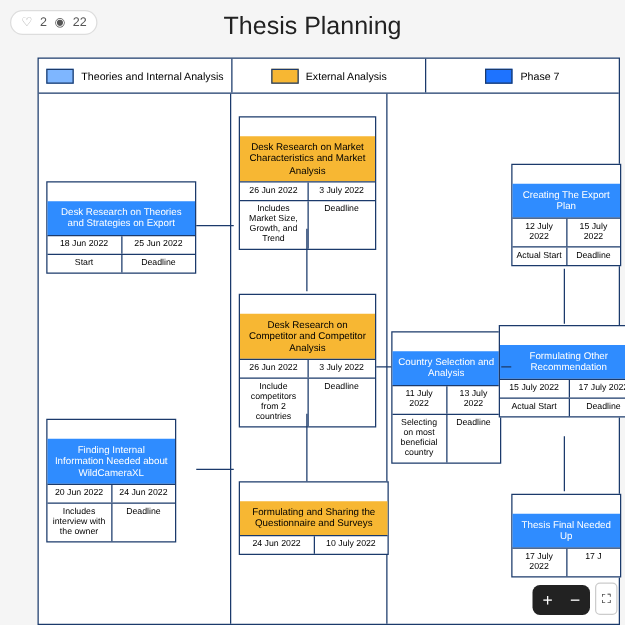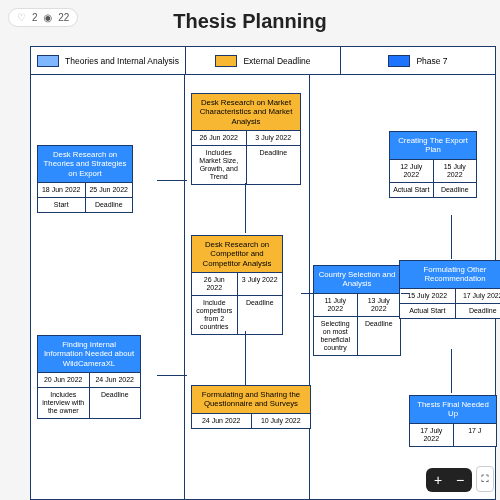--- a/index.html
+++ b/index.html
@@ -23,21 +23,21 @@
     color: #555;
     display: flex;
     align-items: center;
     gap: 6px;
     z-index: 10;
   }
   .topbar .heart { color: #aaa; }
   .title {
     text-align: center;
     font-size: 20px;
-    font-weight: bold;
+    font-weight: normal;
     padding: 10px 0 6px;
     color: #222;
   }
   .canvas {
     position: absolute;
     top: 46px;
     left: 30px;
     right: 4px;
     bottom: 0;
     border: 1px solid #1b3a6b;
@@ -81,20 +81,21 @@
     position: absolute;
     border: 1px solid #1b3a6b;
     background: #fff;
     font-size: 7.5px;
   }
   .box .hdr {
     padding: 4px;
     text-align: center;
     font-size: 7.8px;
     line-height: 1.2;
+    margin-top: 15px;
   }
   .hdr-blue { background: #2f8cff; color: #fff; }
   .hdr-orange { background: #f7b733; color: #000; }
   .row2 {
     display: flex;
     border-top: 1px solid #1b3a6b;
   }
   .row2 > div {
     flex: 1;
     padding: 3px;
@@ -156,33 +157,33 @@
 <div class="title">Thesis Planning</div>
 
 <div class="canvas">
   <div class="legend">
     <div class="legend-col">
       <div class="swatch sw-blue"></div>
       <span>Theories and Internal Analysis</span>
     </div>
     <div class="legend-col">
       <div class="swatch sw-orange"></div>
-      <span>External Deadline</span>
+      <span>External Analysis</span>
     </div>
     <div class="legend-col">
       <div class="swatch sw-solid"></div>
       <span>Phase 7</span>
     </div>
   </div>
 
   <div class="flow">
     <div class="vline" style="left:33%"></div>
     <div class="vline" style="left:60%"></div>
 
-    <div class="box" style="left:6px;top:70px;width:96px">
+    <div class="box" style="left:6px;top:70px;width:120px">
       <div class="hdr hdr-blue">Desk Research on Theories and Strategies on Export</div>
       <div class="row2">
           <div>18 Jun 2022</div>
           <div>25 Jun 2022</div>
         </div>
       <div class="row2">
           <div>Start</div>
           <div>Deadline</div>
         </div>
     </div>
@@ -204,21 +205,21 @@
       <div class="row2">
           <div>26 Jun 2022</div>
           <div>3 July 2022</div>
         </div>
       <div class="row2">
           <div>Includes Market Size, Growth, and Trend</div>
           <div>Deadline</div>
         </div>
     </div>
 
-    <div class="box" style="left:160px;top:160px;width:92px">
+    <div class="box" style="left:160px;top:160px;width:110px">
       <div class="hdr hdr-orange">Desk Research on Competitor and Competitor Analysis</div>
       <div class="row2">
           <div>26 Jun 2022</div>
           <div>3 July 2022</div>
         </div>
       <div class="row2">
           <div>Include competitors from 2 countries</div>
           <div>Deadline</div>
         </div>
     </div>
@@ -236,21 +237,21 @@
       <div class="row2">
           <div>11 July 2022</div>
           <div>13 July 2022</div>
         </div>
       <div class="row2">
           <div>Selecting on most beneficial country</div>
           <div>Deadline</div>
         </div>
     </div>
 
-    <div class="box" style="left:358px;top:56px;width:88px">
+    <div class="box" style="left:378px;top:56px;width:88px">
       <div class="hdr hdr-blue">Creating The Export Plan</div>
       <div class="row2">
           <div>12 July 2022</div>
           <div>15 July 2022</div>
         </div>
       <div class="row2">
           <div>Actual Start</div>
           <div>Deadline</div>
         </div>
     </div>

